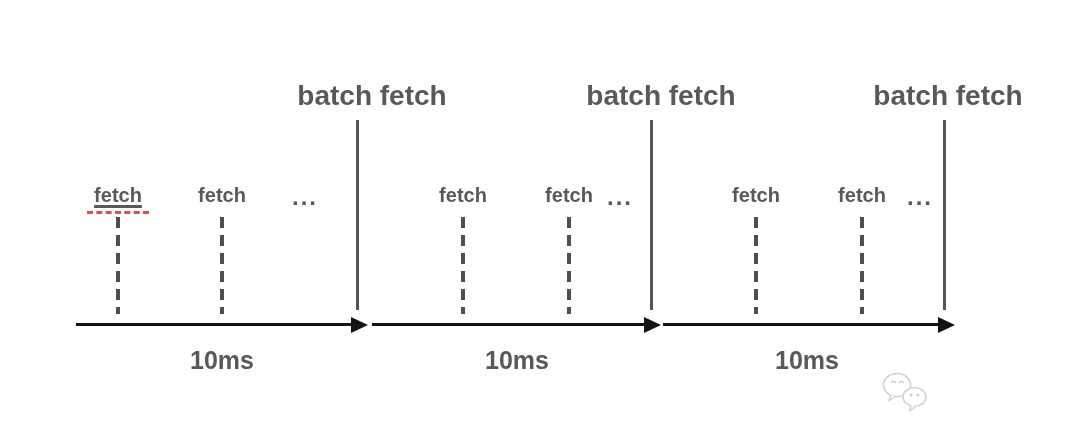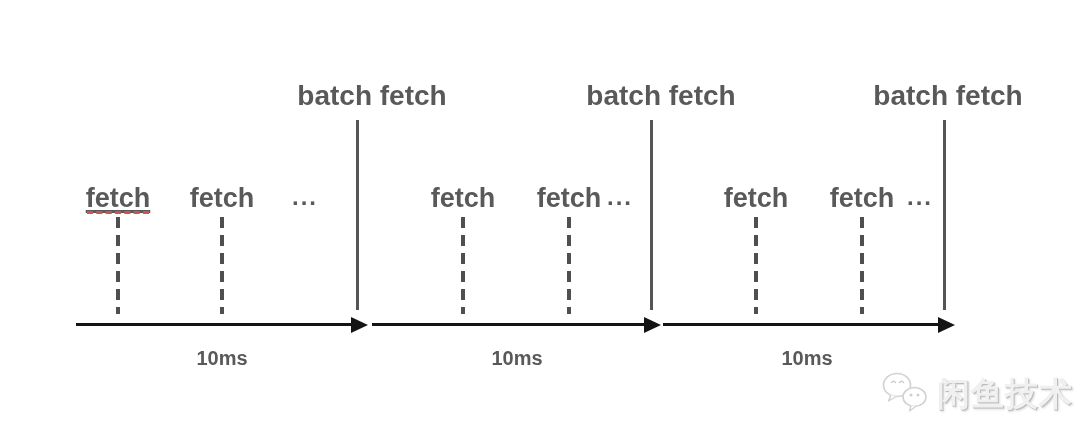--- a/index.html
+++ b/index.html
@@ -21,21 +21,21 @@
     line-height: 1;
   }
   .vline {
     position: absolute;
     width: 3px;
     background: var(--line);
   }
   .fetch-label {
     position: absolute;
     transform: translateX(-50%);
-    font-size: 27px;
+    font-size: 20px;
     font-weight: bold;
     color: var(--label);
     line-height: 1;
     white-space: nowrap;
   }
   .fetch-label.underlined {
     text-decoration: underline;
     text-decoration-thickness: 2.5px;
     text-underline-offset: 3px;
   }
@@ -67,21 +67,21 @@
     position: absolute;
     width: 0;
     height: 0;
     border-left: 17px solid var(--axis);
     border-top: 8px solid transparent;
     border-bottom: 8px solid transparent;
   }
   .duration {
     position: absolute;
     transform: translateX(-50%);
-    font-size: 20px;
+    font-size: 25px;
     font-weight: bold;
     color: var(--label);
     line-height: 1;
   }
   .watermark {
     position: absolute;
     left: 882px;
     top: 372px;
     display: flex;
     align-items: center;
@@ -107,21 +107,20 @@
     <svg class="wm-logo" width="48" height="42" viewBox="0 0 48 42" fill="none">
       <ellipse cx="15" cy="13" rx="13.5" ry="11.5" fill="#ffffff" stroke="#d2d2d2" stroke-width="1.6"></ellipse>
       <path d="M9 23 L6.5 29 L14 24.5" fill="#ffffff" stroke="#d2d2d2" stroke-width="1.4" stroke-linejoin="round"></path>
       <path d="M9.5 10.5 q2 -2.5 4 0" stroke="#cfcfcf" stroke-width="1.6" stroke-linecap="round"></path>
       <path d="M17.5 10.5 q2 -2.5 4 0" stroke="#cfcfcf" stroke-width="1.6" stroke-linecap="round"></path>
       <ellipse cx="32.5" cy="25" rx="11.5" ry="9.5" fill="#ffffff" stroke="#d2d2d2" stroke-width="1.6"></ellipse>
       <path d="M29 33.5 L27.5 39 L34 34.2" fill="#ffffff" stroke="#d2d2d2" stroke-width="1.4" stroke-linejoin="round"></path>
       <circle cx="29" cy="23" r="1.5" fill="#cfcfcf"></circle>
       <circle cx="36" cy="23" r="1.5" fill="#cfcfcf"></circle>
     </svg>
-    <div class="wm-text">闲鱼技术</div>
   </div>
 
 <div class="batch-label" style="left: 372px; top: 82px;">batch fetch</div>
     <div class="vline" style="left: 355.5px; top: 120px; height: 190px;"></div>
     <div class="fetch-label underlined" style="left: 118px; top: 185px;">fetch</div>
     <div class="squiggle" style="left: 87px; top: 211px; width: 62px;"></div>
     <div class="vdash" style="left: 116px; top: 217px; height: 97px;"></div>
     <div class="fetch-label" style="left: 222px; top: 185px;">fetch</div>
     <div class="vdash" style="left: 220px; top: 217px; height: 97px;"></div>
     <div class="ellipsis" style="left: 305px; top: 185px;">...</div>

